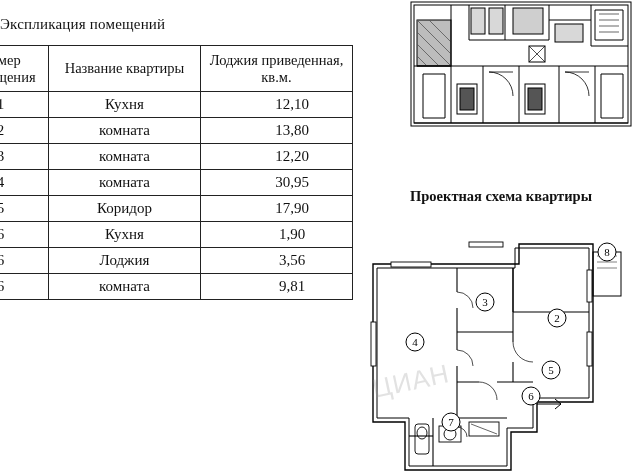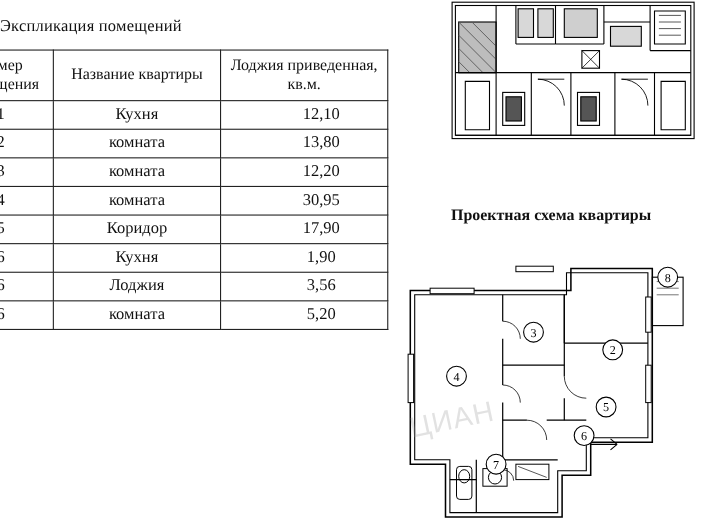--- a/index.html
+++ b/index.html
@@ -161,21 +161,21 @@
         <td class="area">1,90</td>
       </tr>
       <tr>
         <td class="num">6</td>
         <td class="name">Лоджия</td>
         <td class="area">3,56</td>
       </tr>
       <tr>
         <td class="num">6</td>
         <td class="name">комната</td>
-        <td class="area">5,20</td>
+        <td class="area">9,81</td>
       </tr>
     </tbody>
   </table>
 </div>
 
 <div class="right-block">
 
   <div class="plan-top">
     <svg width="224" height="140" viewBox="0 0 224 140">
       <g stroke="#000" fill="none" stroke-width="1">

